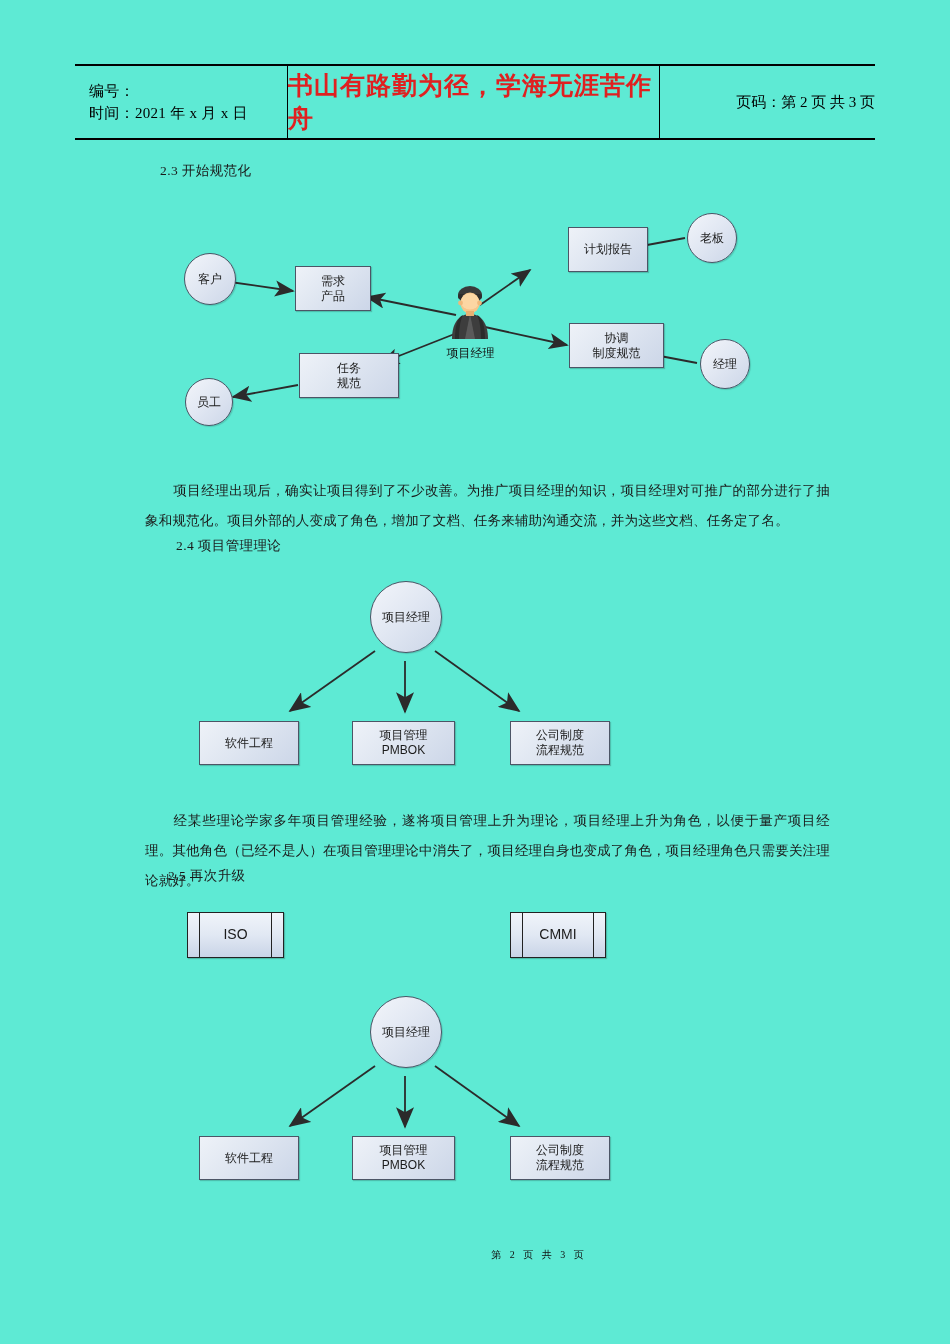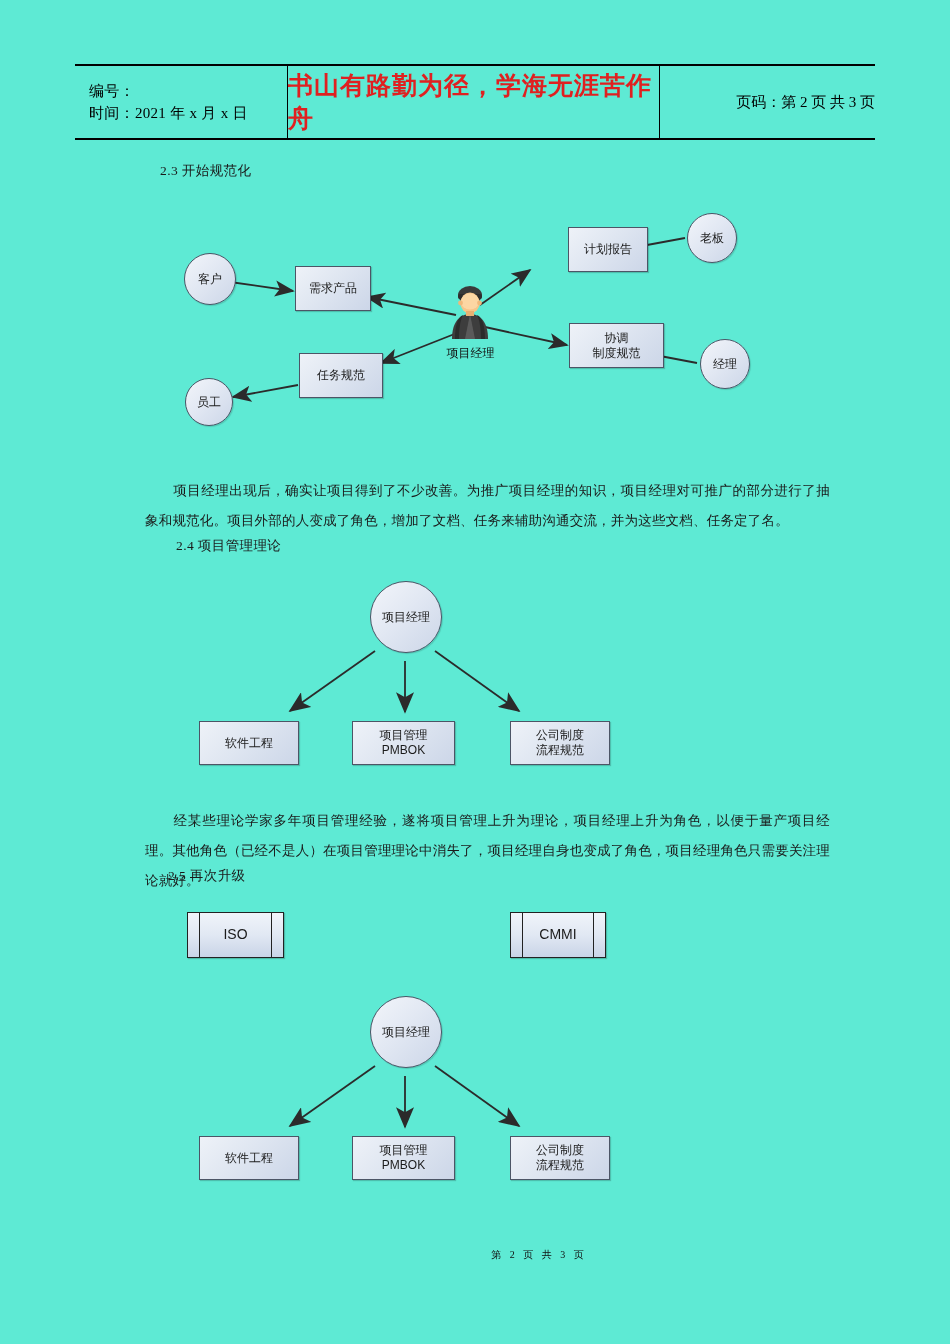--- a/index.html
+++ b/index.html
@@ -211,21 +211,21 @@
 
       <line x1="282" y1="128" x2="206" y2="158" stroke="#2b2b2b" stroke-width="1.8" marker-end="url(#ah)"></line>
 
       <line x1="123" y1="180" x2="58" y2="192" stroke="#2b2b2b" stroke-width="1.8" marker-end="url(#ah)"></line>
     </svg>
 
     <div class="node circle" style="left:9px; top:48px; width:52px; height:52px;">
       <span>客户</span>
     </div>
 
-    <div class="node box" style="left:120px; top:61px; width:76px; height:45px; flex-direction:row;">
+    <div class="node box" style="left:120px; top:61px; width:76px; height:45px; flex-direction:column;">
       <span>需求</span>
       <span>产品</span>
     </div>
 
     <div class="node box" style="left:357px; top:22px; width:80px; height:45px; flex-direction:row;margin-left:36px;">
       <span>计划</span>
       <span>报告</span>
     </div>
 
     <div class="node circle" style="left:512px; top:8px; width:50px; height:50px;">
@@ -234,21 +234,21 @@
 
     <div class="node box" style="left:394px; top:118px; width:95px; height:45px; flex-direction:column;">
       <span>协调</span>
       <span>制度规范</span>
     </div>
 
     <div class="node circle" style="left:525px; top:134px; width:50px; height:50px;">
       <span>经理</span>
     </div>
 
-    <div class="node box" style="left:124px; top:148px; width:84px; height:45px; ">
+    <div class="node box" style="left:124px; top:148px; width:100px; height:45px; flex-direction:column;">
       <span>任务</span>
       <span>规范</span>
     </div>
 
     <div class="node circle" style="left:10px; top:173px; width:48px; height:48px;">
       <span>员工</span>
     </div>
 
     <div class="avatar" style="left:269px; top:78px;">
       <svg viewBox="0 0 52 56" width="52" height="56">

